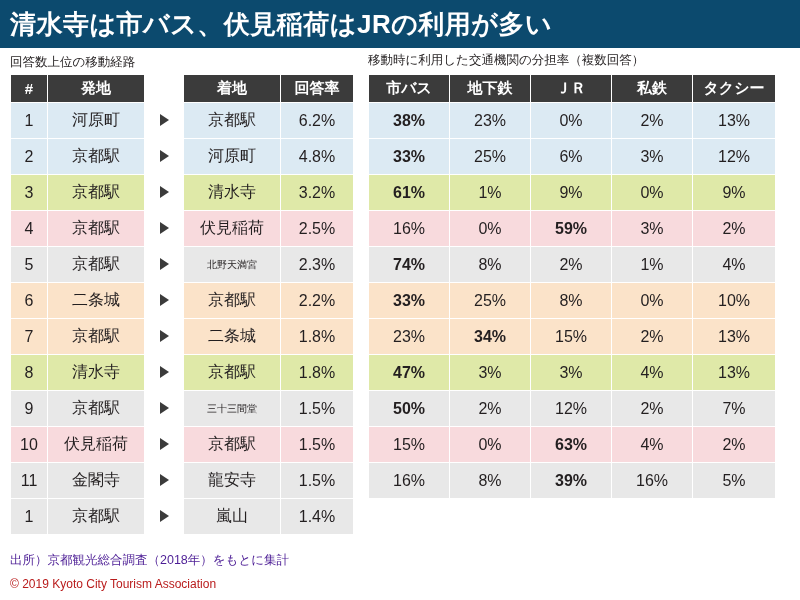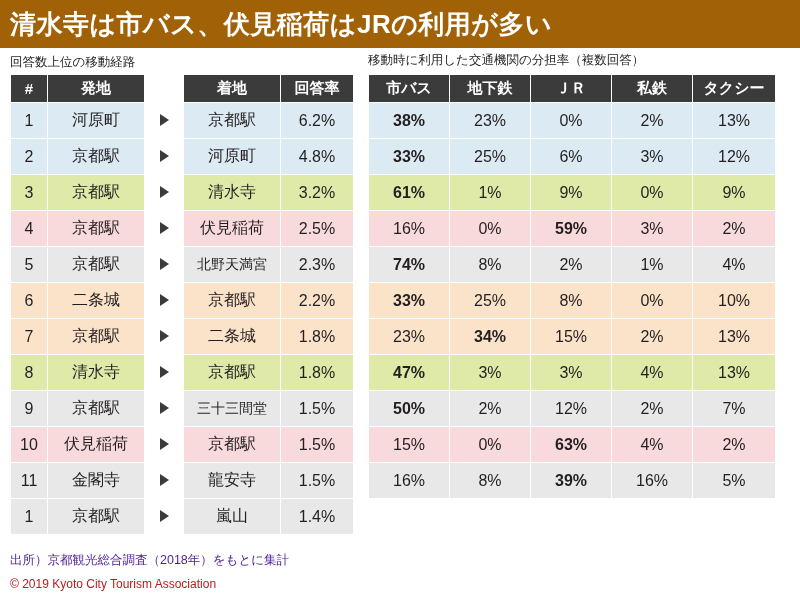--- a/index.html
+++ b/index.html
@@ -18,21 +18,21 @@
     position: relative;
     width: 800px;
     height: 600px;
   }
   
   .title-bar {
     position: absolute;
     left: 0; top: 0;
     width: 800px;
     height: 48px;
-    background: #a16207;
+    background: #0c4a6e;
     display: flex;
     align-items: center;
   }
   .title-text {
     color: #ffffff;
     font-size: 26px;
     font-weight: bold;
     letter-spacing: 0.5px;
     padding-left: 10px;
     white-space: nowrap;
@@ -101,21 +101,21 @@
     border-bottom: 6px solid transparent;
   }
   
   .tint-blue  { background: #dceaf3; }
   .tint-pink  { background: #f8dadd; }
   .tint-green { background: #dfe9a8; }
   .tint-gray  { background: #e8e8e8; }
   .tint-orange{ background: #fbe3c9; }
 
   .bold { font-weight: bold; }
-  .small-label { font-size: 14px; }
+  .small-label { font-size: 10px; }
   .rank-cell { font-size: 16px; }
 
   
   .source {
     position: absolute;
     left: 10px;
     top: 552px;
     font-size: 12.5px;
     color: #4c1d95;
     white-space: nowrap;

